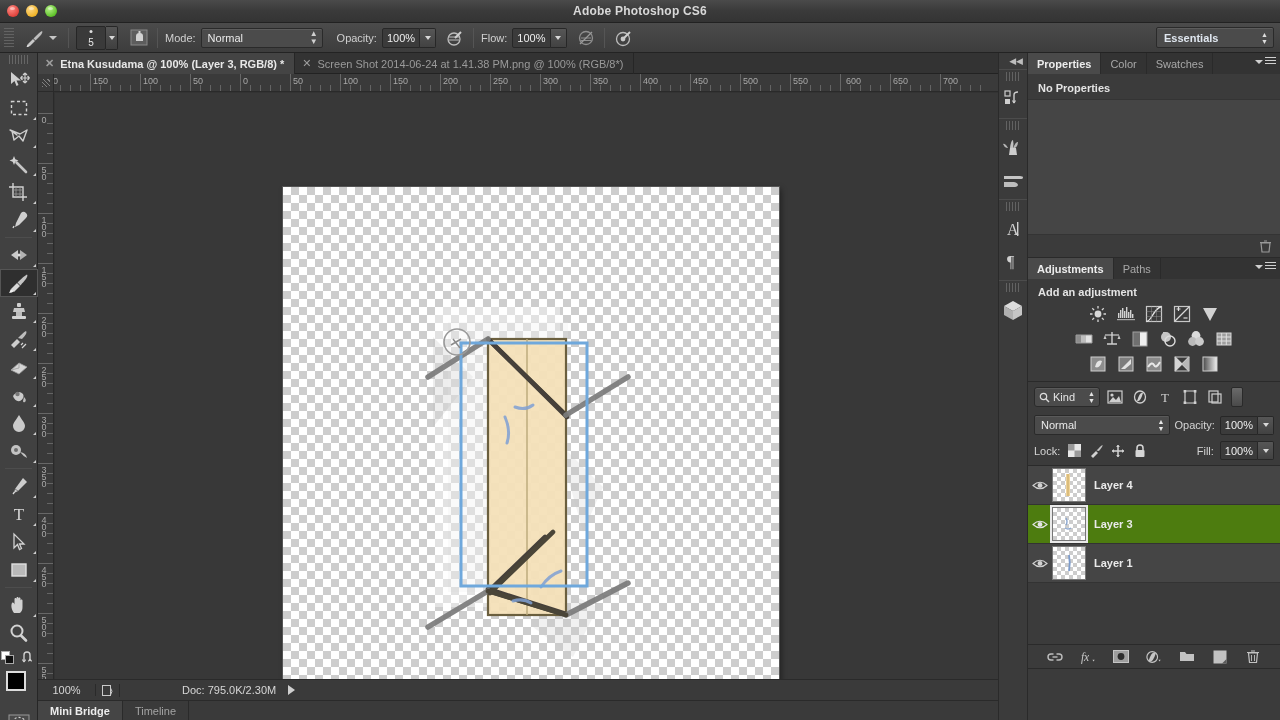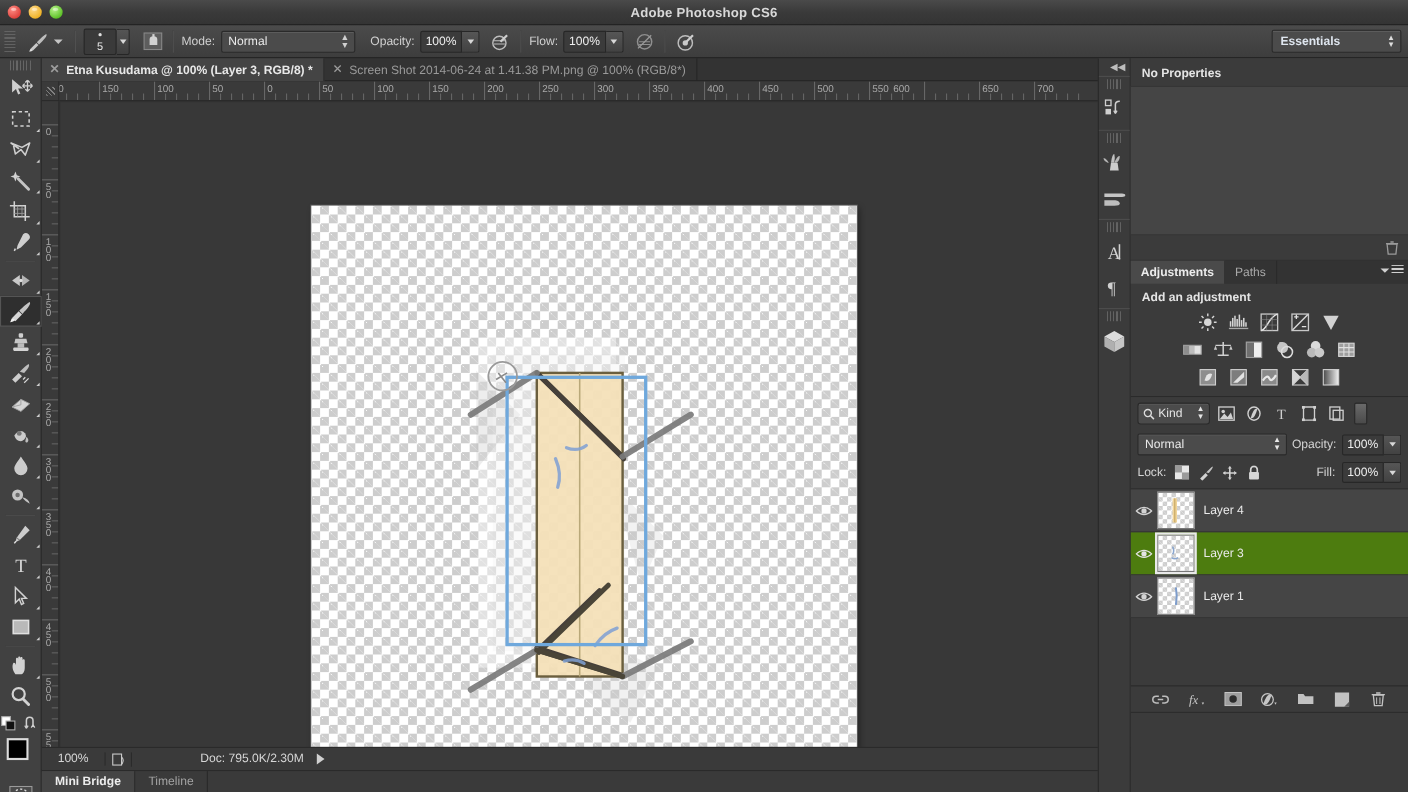--- a/index.html
+++ b/index.html
@@ -200,21 +200,21 @@
   .filter-ico { width:21px; height:20px; display:flex; align-items:center; justify-content:center; }
   .filter-toggle { width:12px; height:20px; background:linear-gradient(to bottom,#6a6a6a,#4a4a4a);
      border:1px solid #2a2a2a; border-radius:2px; margin-left:2px; }
   .blend-row { display:flex; align-items:center; gap:5px; padding:3px 6px 4px; }
   .blend-select { flex:1; height:20px; background:#4b4b4b; border:1px solid #2a2a2a; border-radius:2px;
      color:#e9e9e9; font-size:11px; display:flex; align-items:center; padding:0 4px 0 6px;
      box-shadow:inset 0 1px 0 #5a5a5a; }
   .blend-select .spin { margin-left:auto; display:flex; flex-direction:column; font-size:7px; line-height:1; }
   .lock-row { display:flex; align-items:center; gap:6px; padding:2px 6px 5px; font-size:11px; }
   .lock-ico { width:16px; height:16px; display:flex; align-items:center; justify-content:center; }
-  .lay-list { border-top:1px solid #2a2a2a; }
+  .lay-list { border-top:1px solid #2a2a2a;font-weight:bold; }
   .lay-row { height:39px; display:flex; align-items:center; border-bottom:1px solid #333;
      background:#454545; }
   .lay-row.selected { background:#4d7c0f; }
   .lay-eye { width:24px; display:flex; align-items:center; justify-content:center; }
   .lay-thumb { width:34px; height:34px; border:1px solid #777; margin-right:8px;
      background-image:
         linear-gradient(45deg,#cdcdcd 25%,transparent 25%,transparent 75%,#cdcdcd 75%),
         linear-gradient(45deg,#cdcdcd 25%,transparent 25%,transparent 75%,#cdcdcd 75%);
      background-size:8px 8px; background-position:0 0,4px 4px; background-color:#fff;
      position:relative; overflow:hidden; flex:none; }
@@ -603,21 +603,21 @@
           <div class="rtick" style="left: 696px; top: 11px; width: 1px; height: 6px; opacity: 0.5;"></div>
           <div class="rtick" style="left: 706px; top: 11px; width: 1px; height: 6px; opacity: 0.5;"></div>
           <div class="rtick" style="left: 716px; top: 11px; width: 1px; height: 6px; opacity: 0.5;"></div>
           <div class="rtick" style="left: 726px; top: 11px; width: 1px; height: 6px; opacity: 0.5;"></div>
           <div class="rlabel" style="left: 739px; top: 2px;">550</div>
           <div class="rtick" style="left: 736px; top: 0px; width: 1px; height: 17px; opacity: 0.55;"></div>
           <div class="rtick" style="left: 746px; top: 11px; width: 1px; height: 6px; opacity: 0.5;"></div>
           <div class="rtick" style="left: 756px; top: 11px; width: 1px; height: 6px; opacity: 0.5;"></div>
           <div class="rtick" style="left: 766px; top: 11px; width: 1px; height: 6px; opacity: 0.5;"></div>
           <div class="rtick" style="left: 776px; top: 11px; width: 1px; height: 6px; opacity: 0.5;"></div>
-          <div class="rlabel" style="left: 758px; top: 2px;">600</div>
+          <div class="rlabel" style="left: 792px; top: 2px;">600</div>
           <div class="rtick" style="left: 786px; top: 0px; width: 1px; height: 17px; opacity: 0.55;"></div>
           <div class="rtick" style="left: 796px; top: 11px; width: 1px; height: 6px; opacity: 0.5;"></div>
           <div class="rtick" style="left: 806px; top: 11px; width: 1px; height: 6px; opacity: 0.5;"></div>
           <div class="rtick" style="left: 816px; top: 11px; width: 1px; height: 6px; opacity: 0.5;"></div>
           <div class="rtick" style="left: 826px; top: 11px; width: 1px; height: 6px; opacity: 0.5;"></div>
           <div class="rlabel" style="left: 839px; top: 2px;">650</div>
           <div class="rtick" style="left: 836px; top: 0px; width: 1px; height: 17px; opacity: 0.55;"></div>
           <div class="rtick" style="left: 846px; top: 11px; width: 1px; height: 6px; opacity: 0.5;"></div>
           <div class="rtick" style="left: 856px; top: 11px; width: 1px; height: 6px; opacity: 0.5;"></div>
           <div class="rtick" style="left: 866px; top: 11px; width: 1px; height: 6px; opacity: 0.5;"></div>
@@ -838,20 +838,29 @@
           <path d="M2 7 L11 12 L11 21 L2 16 Z" fill="#b0b0b0"></path>
           <path d="M20 7 L11 12 L11 21 L20 16 Z" fill="#c6c6c6"></path>
         </svg>
       </div>
     </div>
   </div>
 
   <div class="panels">
 
     <div class="panel">
+      <div class="panel-tabs">
+        <div class="ptab active">Properties</div>
+        <div class="ptab">Color</div>
+        <div class="ptab">Swatches</div>
+        <div class="pmenu">
+          <span class="tri"></span>
+          <span class="lines"></span>
+        </div>
+      </div>
       <div class="props-body">
         <div style="padding:8px 10px 0 10px" class="panel-head">No Properties</div>
         <div class="props-inner"></div>
         <div class="props-foot">
           <svg width="13" height="14" viewBox="0 0 13 14">
             <path d="M2 4 h9 l-1 9 h-7 z" fill="none" stroke="#9a9a9a" stroke-width="1.2"></path>
             <path d="M1 3.5 h11 M5 2 h3" stroke="#9a9a9a" stroke-width="1.2"></path>
           </svg>
         </div>
       </div>

